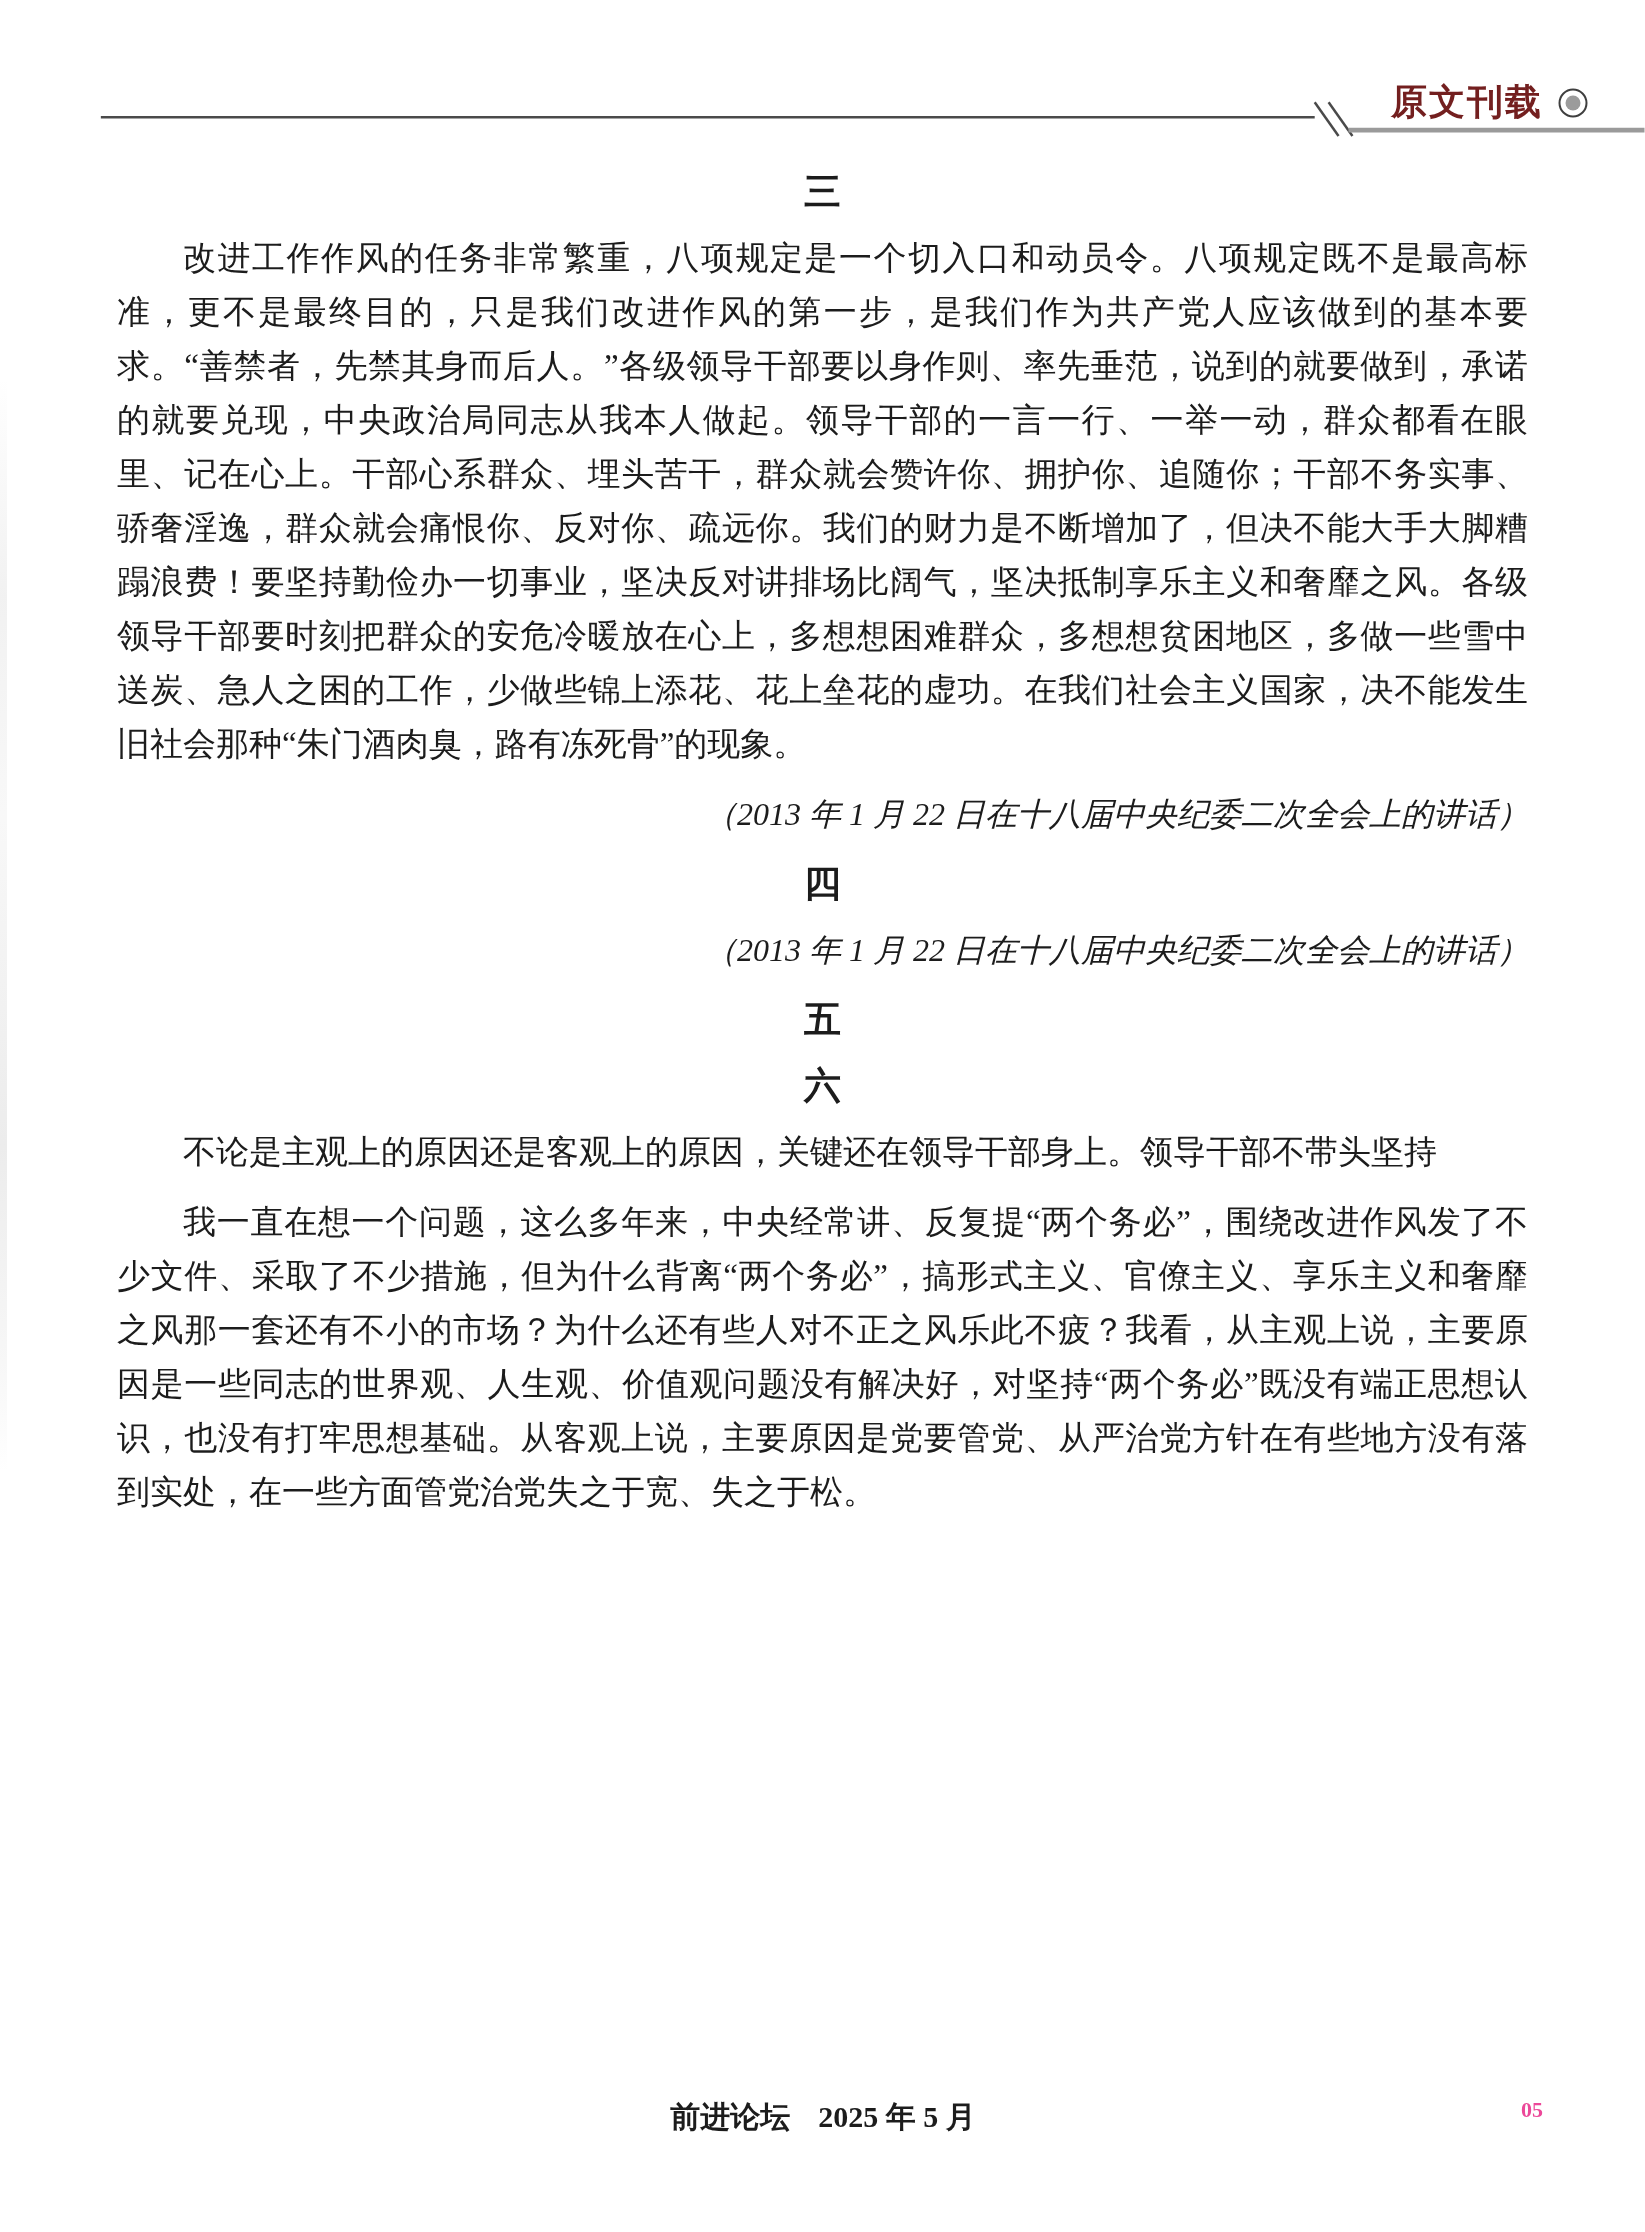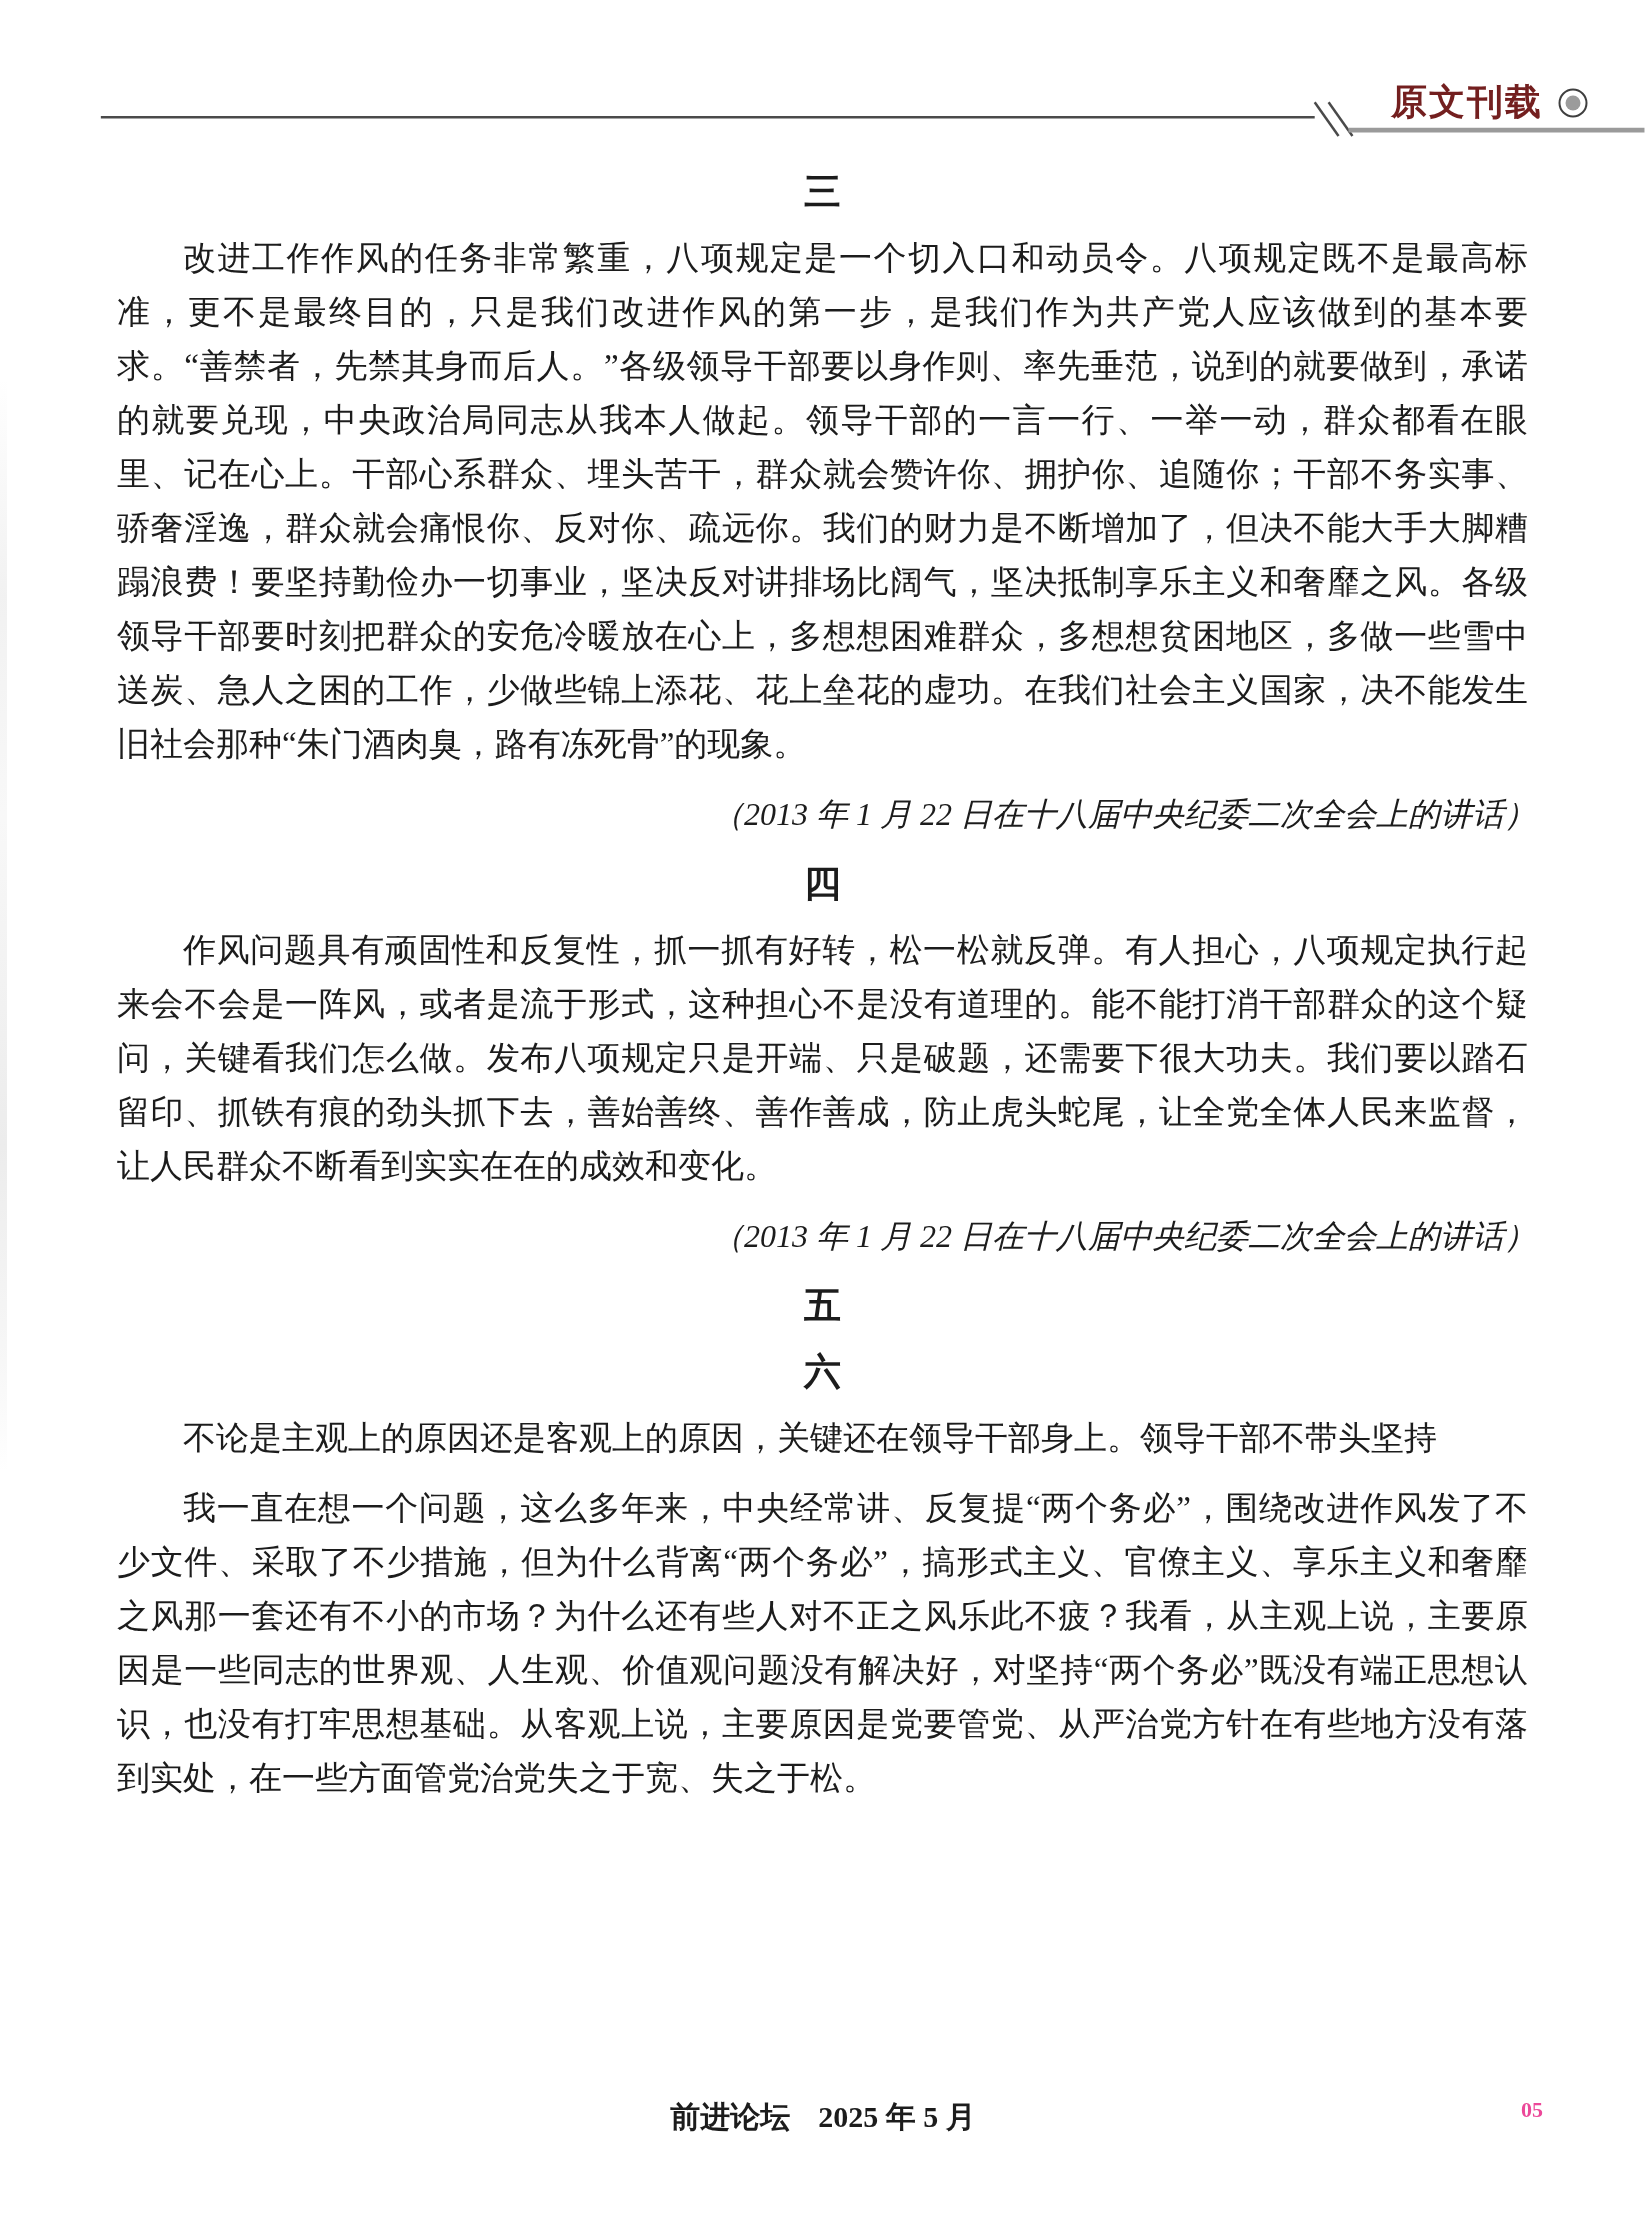--- a/index.html
+++ b/index.html
@@ -61,21 +61,21 @@
   }
   .body-para {
     margin: 16px;
     font-size: 33px;
     line-height: 54px;
     text-align: justify;
     text-indent: 2em;
     color: #1c1c1c;
   }
   .attribution {
-    margin: 8px;
+    margin: 15px;
     font-size: 32px;
     line-height: 54px;
     font-style: italic;
     text-align: right;
     color: #1c1c1c;
   }
   
   .footer {
     position: absolute;
     top: 2097px;
@@ -143,21 +143,20 @@
 
 <div class="scan-artifact"></div>
 
 <div class="content">
 
   <h2 class="section-title">三</h2>
   <p class="body-para">改进工作作风的任务非常繁重，八项规定是一个切入口和动员令。八项规定既不是最高标准，更不是最终目的，只是我们改进作风的第一步，是我们作为共产党人应该做到的基本要求。“善禁者，先禁其身而后人。”各级领导干部要以身作则、率先垂范，说到的就要做到，承诺的就要兑现，中央政治局同志从我本人做起。领导干部的一言一行、一举一动，群众都看在眼里、记在心上。干部心系群众、埋头苦干，群众就会赞许你、拥护你、追随你；干部不务实事、骄奢淫逸，群众就会痛恨你、反对你、疏远你。我们的财力是不断增加了，但决不能大手大脚糟蹋浪费！要坚持勤俭办一切事业，坚决反对讲排场比阔气，坚决抵制享乐主义和奢靡之风。各级领导干部要时刻把群众的安危冷暖放在心上，多想想困难群众，多想想贫困地区，多做一些雪中送炭、急人之困的工作，少做些锦上添花、花上垒花的虚功。在我们社会主义国家，决不能发生旧社会那种“朱门酒肉臭，路有冻死骨”的现象。</p>
   <p class="attribution">（2013 年 1 月 22 日在十八届中央纪委二次全会上的讲话）</p>
 
   <h2 class="section-title">四</h2>
-  <p class="body-para">作风问题具有顽固性和反复性，抓一抓有好转，松一松就反弹。有人担心，八项规定执行起来会不会是一阵风，或者是流于形式，这种担心不是没有道理的。能不能打消干部群众的这个疑问，关键看我们怎么做。发布八项规定只是开端、只是破题，还需要下很大功夫。我们要以踏石留印、抓铁有痕的劲头抓下去，善始善终、善作善成，防止虎头蛇尾，让全党全体人民来监督，让人民群众不断看到实实在在的成效和变化。</p>
   <p class="attribution">（2013 年 1 月 22 日在十八届中央纪委二次全会上的讲话）</p>
 
   <h2 class="section-title">五</h2>
 
   <h2 class="section-title">六</h2>
   <p class="body-para">不论是主观上的原因还是客观上的原因，关键还在领导干部身上。领导干部不带头坚持</p>
   <p class="body-para">我一直在想一个问题，这么多年来，中央经常讲、反复提“两个务必”，围绕改进作风发了不少文件、采取了不少措施，但为什么背离“两个务必”，搞形式主义、官僚主义、享乐主义和奢靡之风那一套还有不小的市场？为什么还有些人对不正之风乐此不疲？我看，从主观上说，主要原因是一些同志的世界观、人生观、价值观问题没有解决好，对坚持“两个务必”既没有端正思想认识，也没有打牢思想基础。从客观上说，主要原因是党要管党、从严治党方针在有些地方没有落到实处，在一些方面管党治党失之于宽、失之于松。</p>
 
 </div>
 

